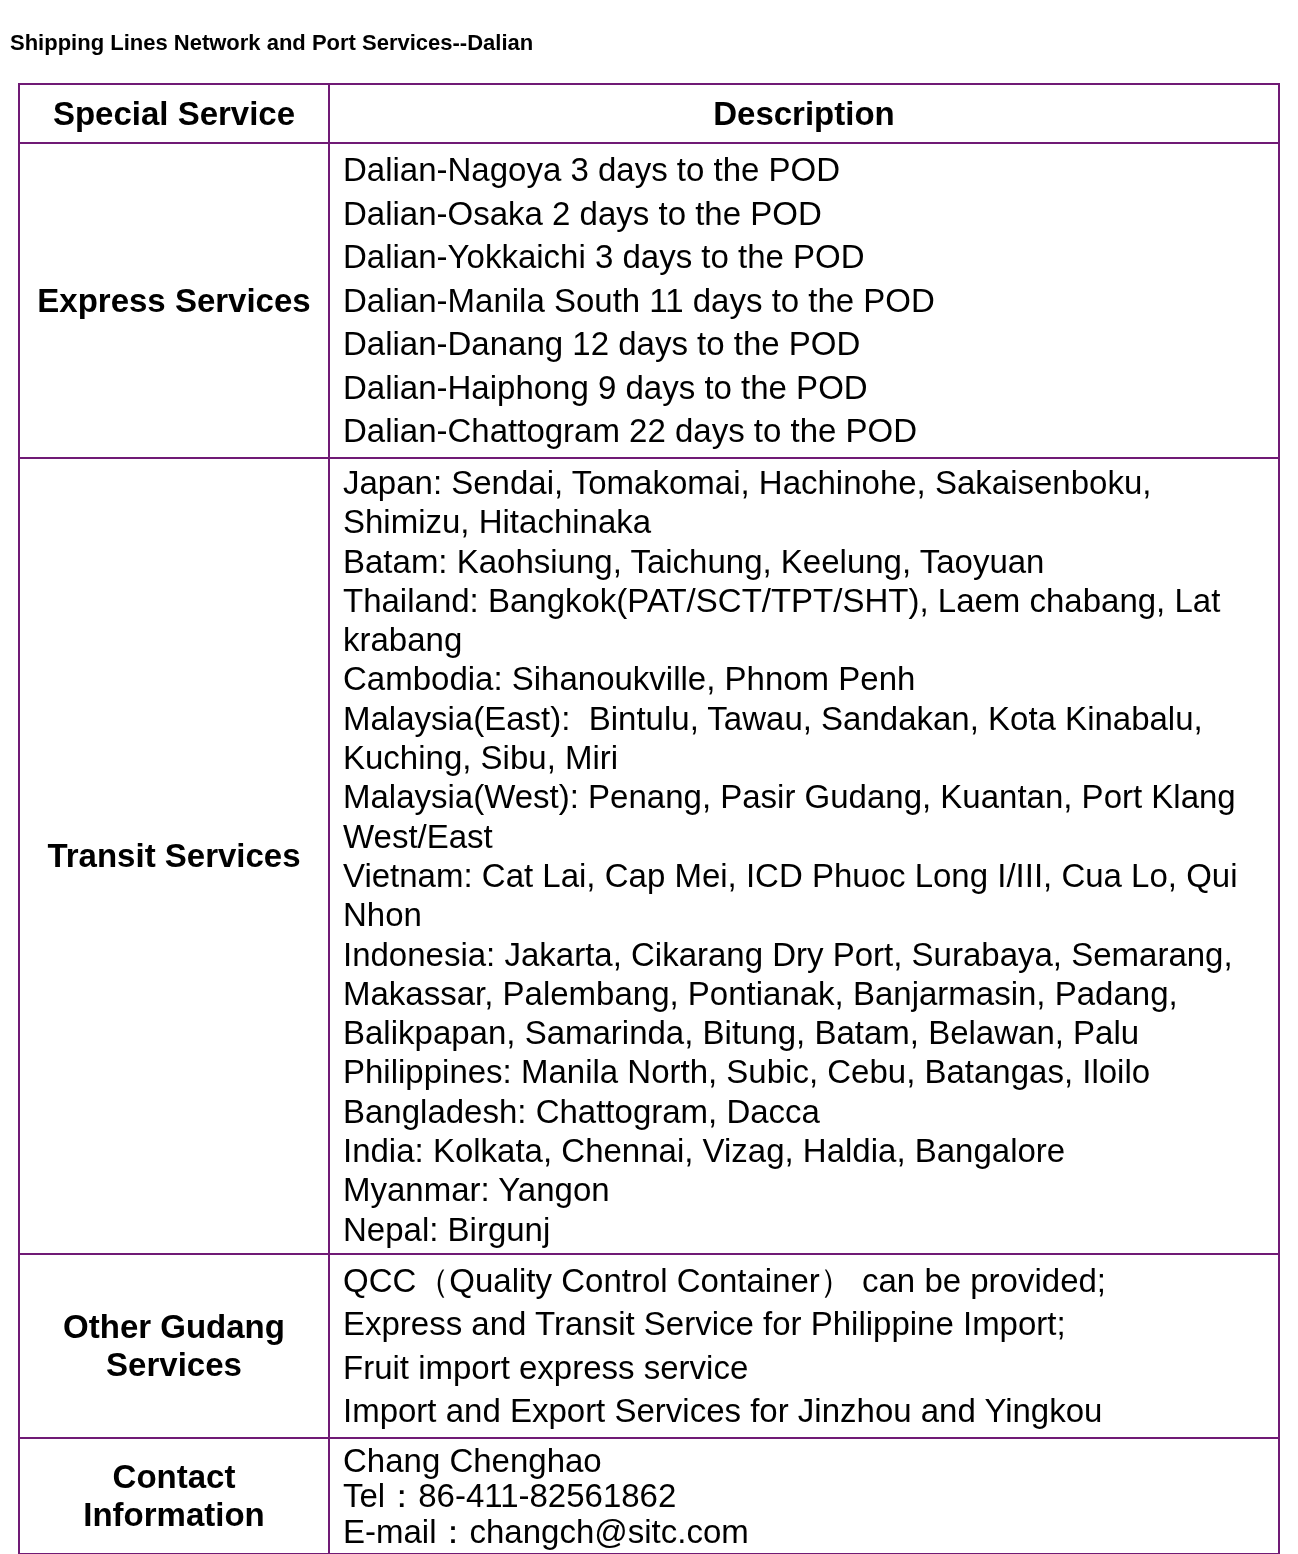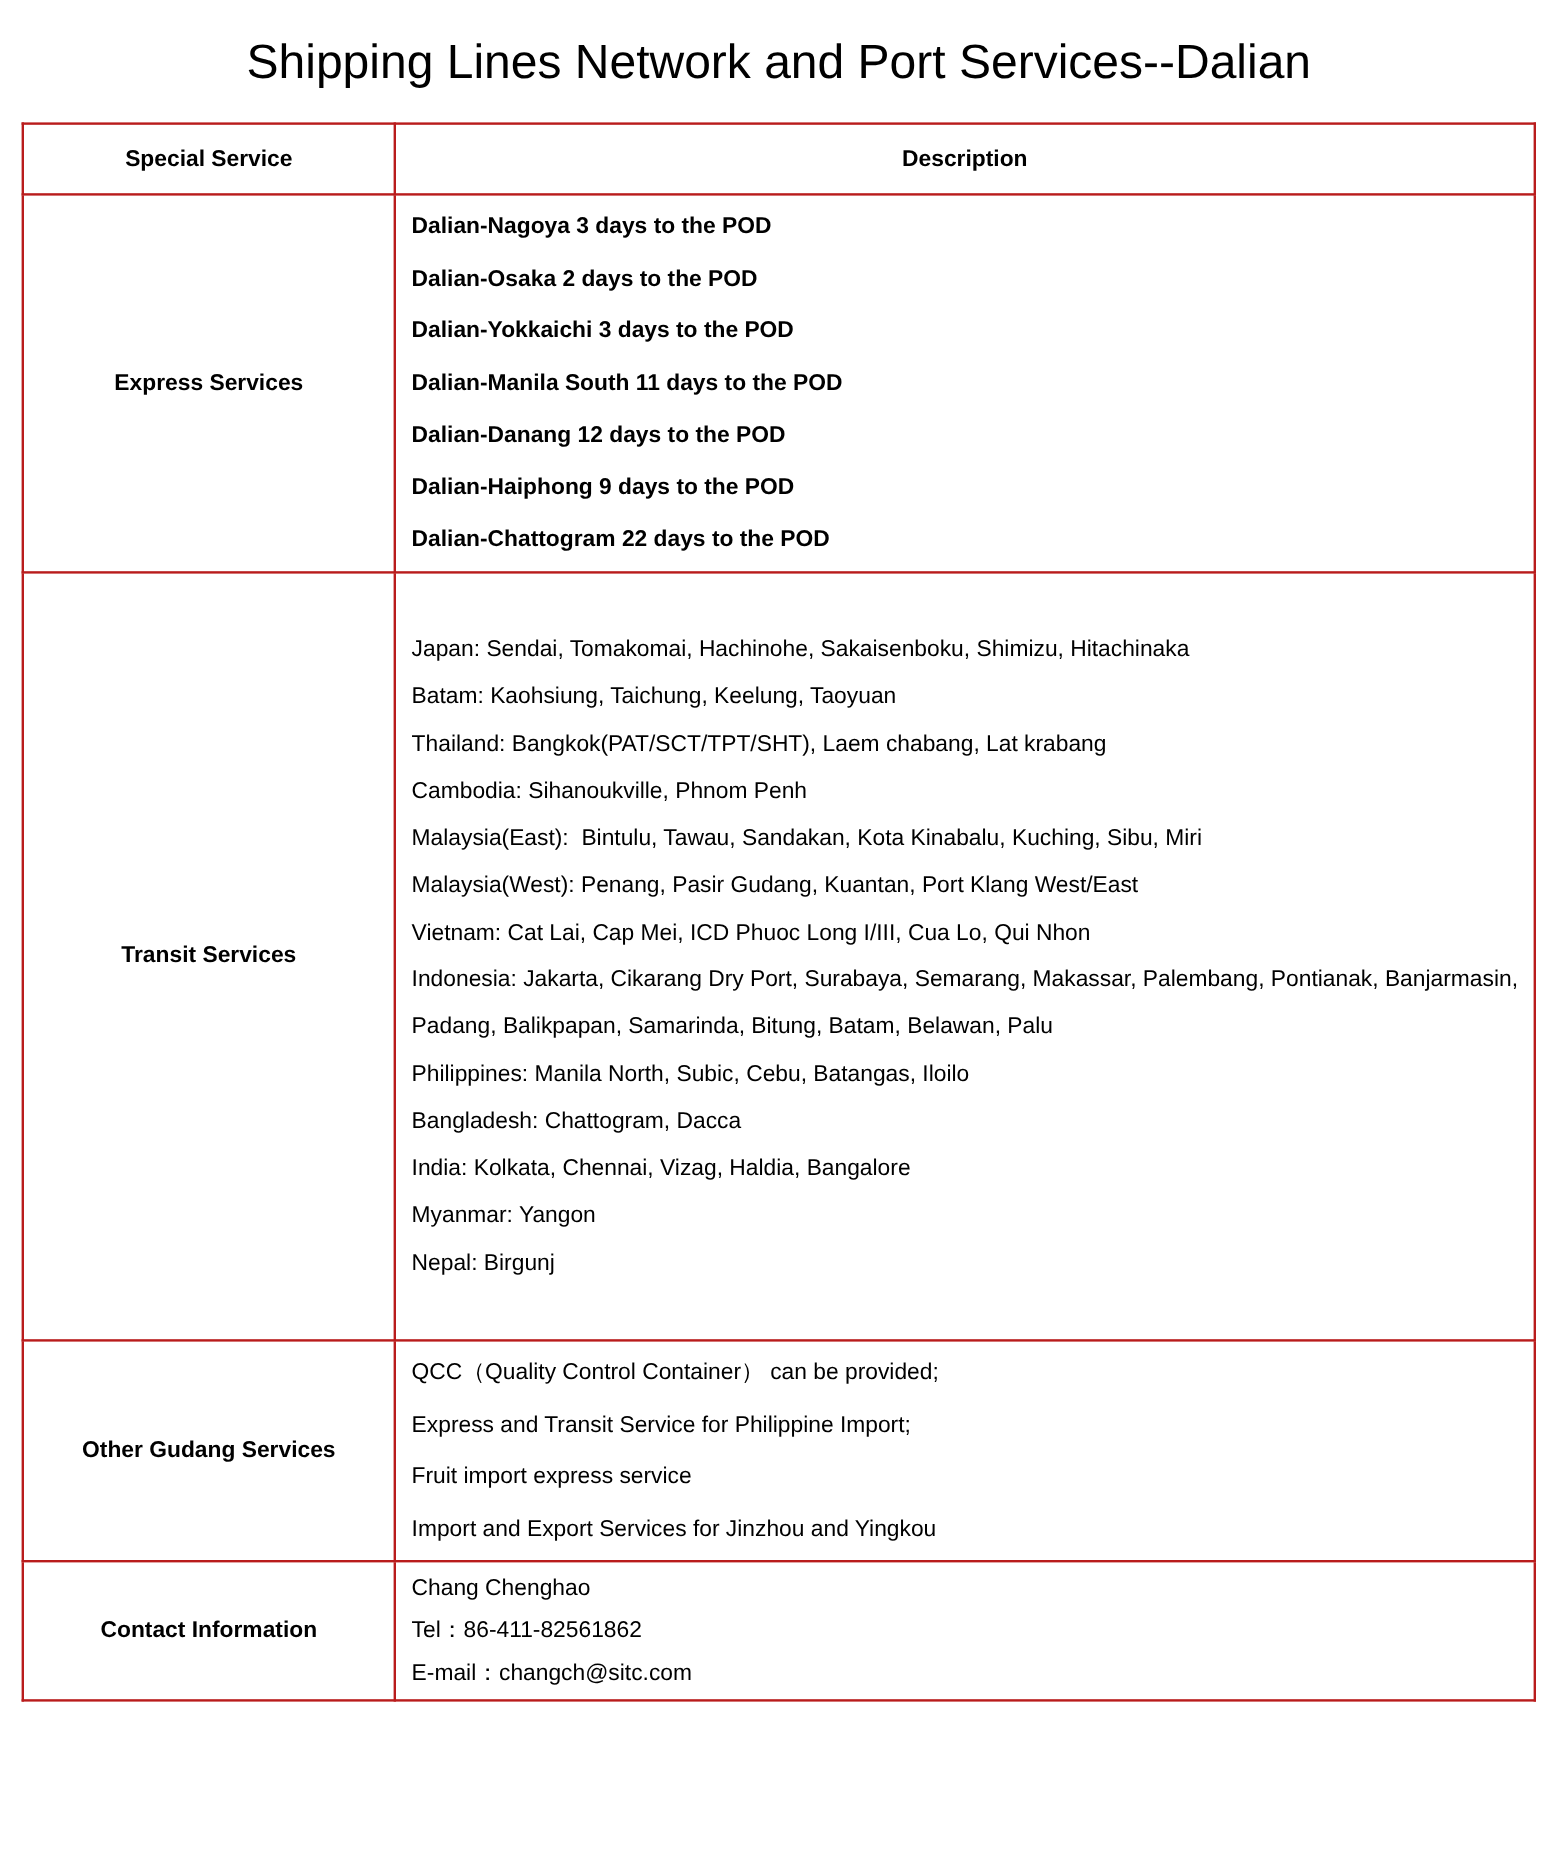--- a/index.html
+++ b/index.html
@@ -10,36 +10,35 @@
     font-family: "Liberation Sans", "DejaVu Sans", sans-serif;
   }
   .page {
     width: 1298px;
     height: 1554px;
     background: #ffffff;
     overflow: hidden;
   }
   .doc-title {
     margin: 30px 10px 0 10px;
-    text-align: center;
-    font-size: 40px;
-    font-weight: normal;
+    font-size: 22px;
+    font-weight: bold;
     letter-spacing: 0px;
   }
   table.svc-table {
     border-collapse: collapse;
     table-layout: fixed;
     width: 1260px;
     margin: 27px 0 0 18px;
   }
   table.svc-table th,
   table.svc-table td {
-    border: 2px solid #b91c1c;
+    border: 2px solid #701a75;
     vertical-align: middle;
-    font-size: 19px;
+    font-size: 33px;
     overflow: hidden;
   }
   col.c-service { width: 310px; }
   col.c-desc    { width: 950px; }
   th.hdr-cell {
     height: 55px;
     font-weight: bold;
     text-align: center;
     font-size: 25px;
   }
@@ -50,21 +49,21 @@
   }
   td.desc-cell {
     text-align: left;
     padding: 4px 8px 4px 13px;
   }
   .line { white-space: pre-wrap; }
   
   tr[data-row="0"] td { height: 53px; }
   tr[data-row="0"] .line { line-height: 36px; }
   tr[data-row="1"] td { height: 305px; }
-  tr[data-row="1"] .line { line-height: 43.5px; font-weight: bold; }
+  tr[data-row="1"] .line { line-height: 43.5px; }
   tr[data-row="2"] td { height: 90px; }
   tr[data-row="2"] .line { line-height: 44px; }
   tr[data-row="3"] td { height: 630px; }
   tr[data-row="3"] .line { line-height: 39.3px; }
   tr[data-row="4"] td { height: 174px; margin-left: 27px; }
   tr[data-row="4"] .line { line-height: 43.5px; }
   tr[data-row="5"] td { height: 106px; }
   tr[data-row="5"] .line { line-height: 35.3px; }
 </style>
 </head>

